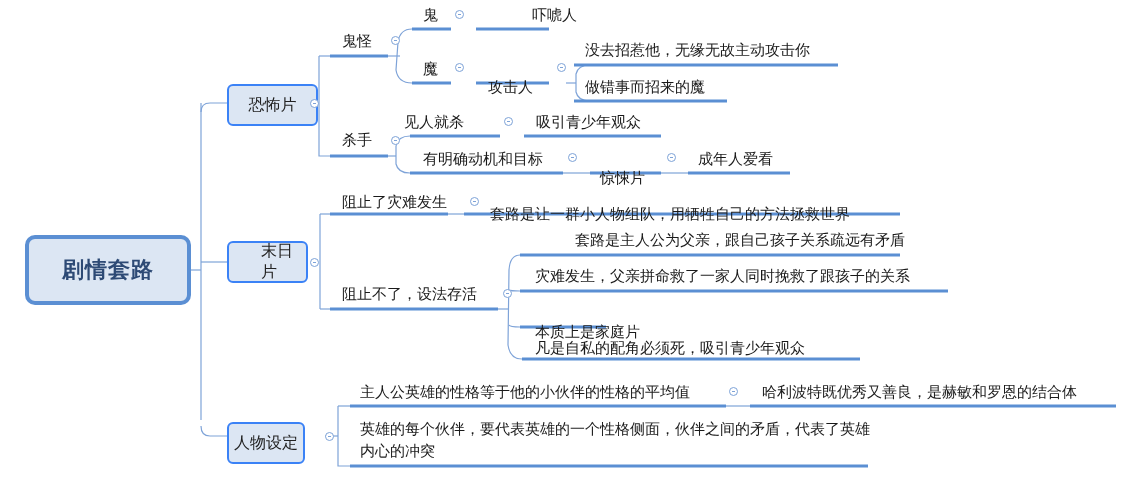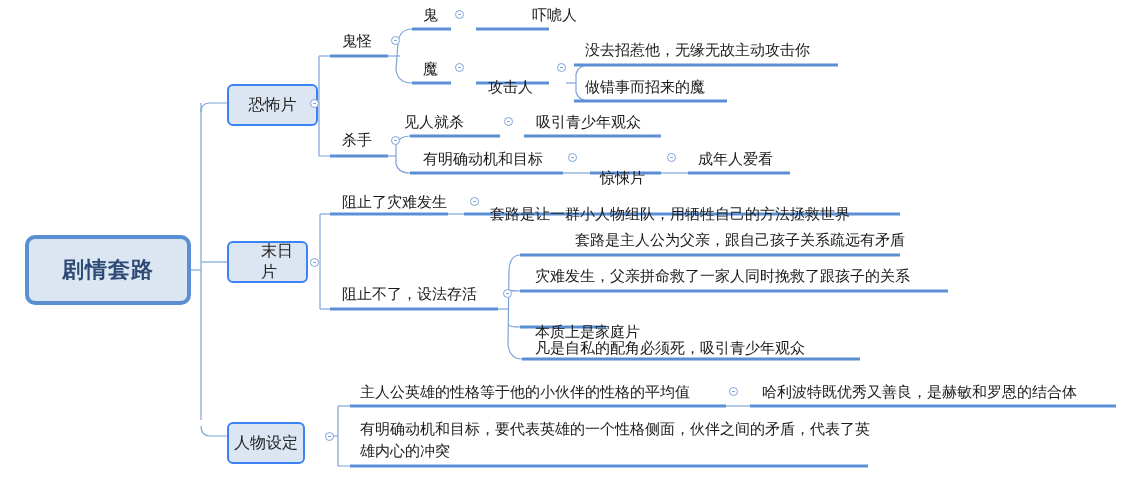--- a/index.html
+++ b/index.html
@@ -139,13 +139,13 @@
 <div class="node" style="left:342px;top:192px;">阻止了灾难发生</div>
 <div class="node" style="left:490px;top:204px;">套路是让一群小人物组队，用牺牲自己的方法拯救世界</div>
 <div class="node" style="left:342px;top:284px;">阻止不了，设法存活</div>
 <div class="node" style="left:535px;top:230px;margin-left:40px;">套路是主人公为父亲，跟自己孩子关系疏远有矛盾</div>
 <div class="node" style="left:535px;top:266px;">灾难发生，父亲拼命救了一家人同时挽救了跟孩子的关系</div>
 <div class="node" style="left:535px;top:294px;margin-top:28px;">本质上是家庭片</div>
 <div class="node" style="left:535px;top:338px;">凡是自私的配角必须死，吸引青少年观众</div>
 
 <div class="node" style="left:360px;top:382px;">主人公英雄的性格等于他的小伙伴的性格的平均值</div>
 <div class="node" style="left:762px;top:382px;">哈利波特既优秀又善良，是赫敏和罗恩的结合体</div>
-<div class="ml" style="left:360px;top:418px;">有明确动机和目标，要代表英雄的一个性格侧面，伙伴之间的矛盾，代表了英雄内心的冲突</div>
+<div class="ml" style="left:360px;top:418px;">英雄的每个伙伴，要代表英雄的一个性格侧面，伙伴之间的矛盾，代表了英雄内心的冲突</div>
 
 </body></html>

